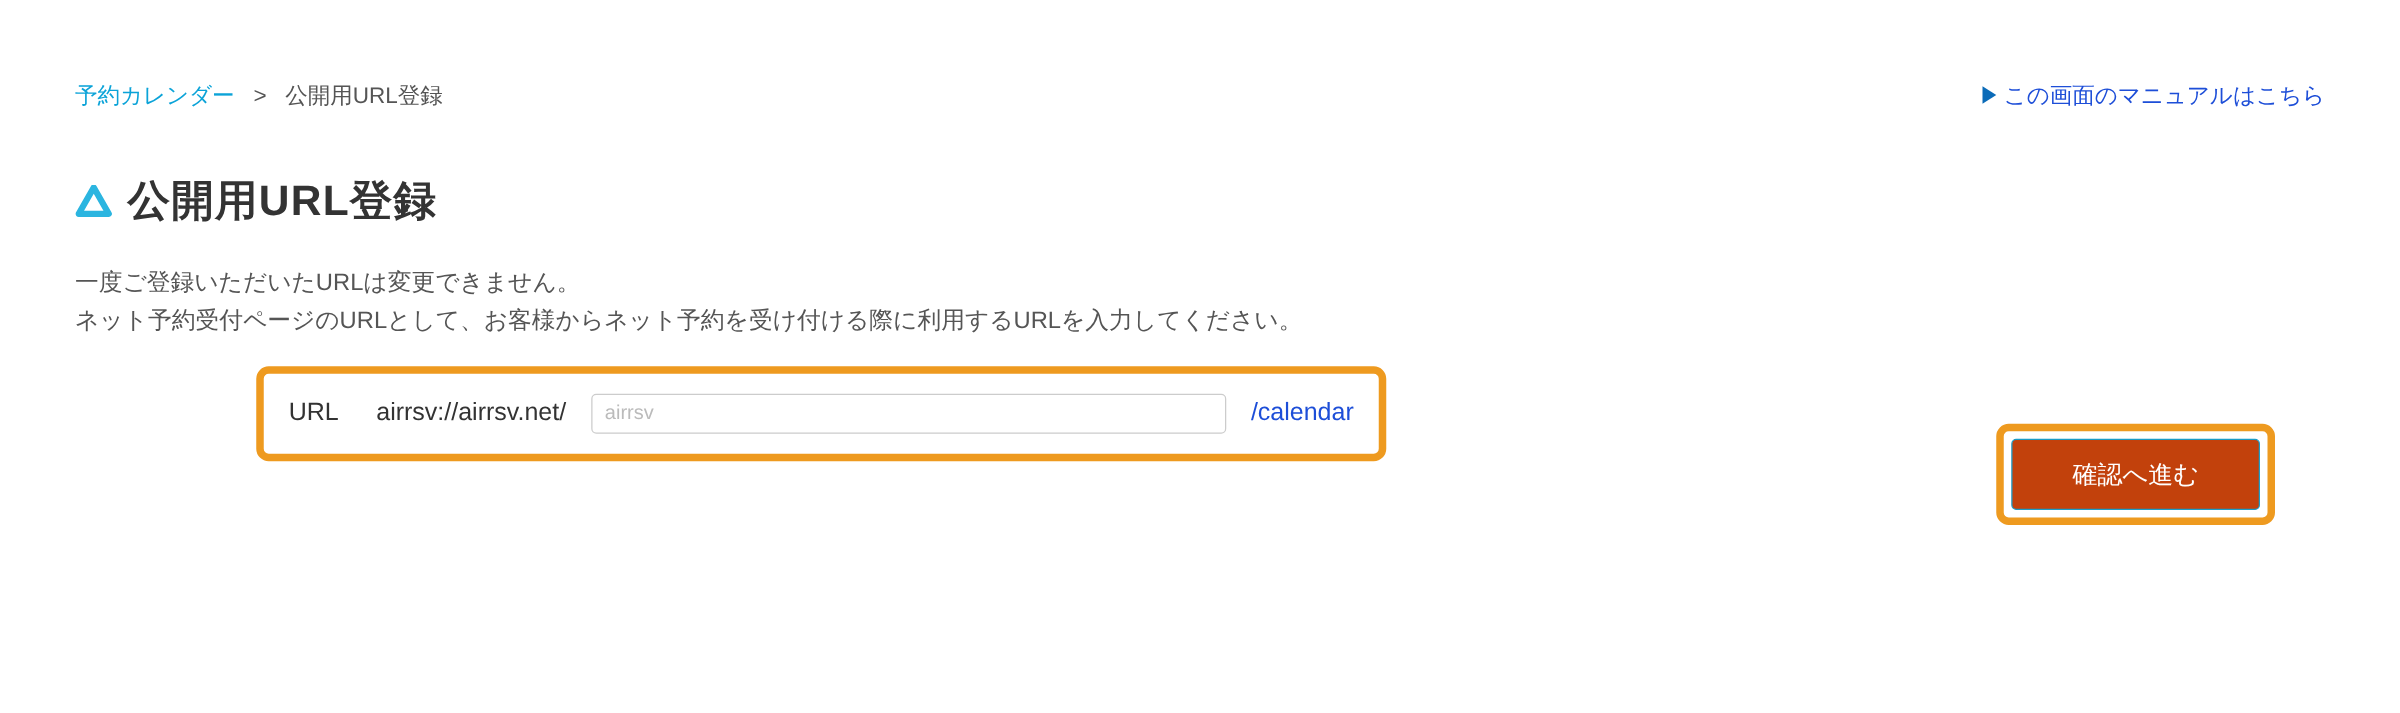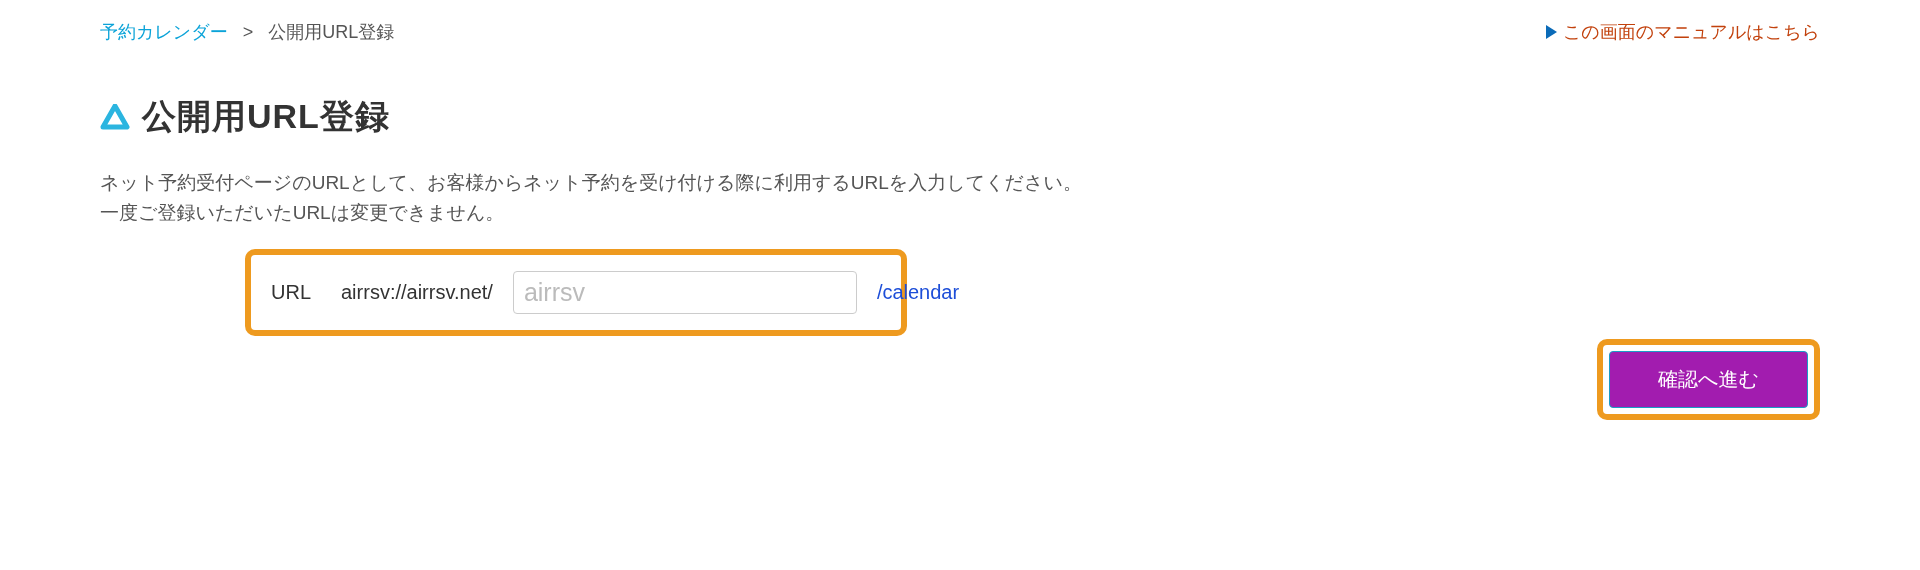--- a/index.html
+++ b/index.html
@@ -8,21 +8,22 @@
       box-sizing: border-box;
     }
     body {
       font-family: -apple-system, BlinkMacSystemFont, "Hiragino Sans", "Hiragino Kaku Gothic ProN", Meiryo, sans-serif;
       background: #fff;
       width: 1920px;
       height: 570px;
       position: relative;
     }
     .container {
-      padding: 20px 100px;
+      padding: 20px 60px;
+      margin-top: 44px;
     }
     .top-row {
       display: flex;
       justify-content: space-between;
       align-items: center;
       margin-bottom: 50px;
     }
     .breadcrumb {
       font-size: 18px;
       color: #666;
@@ -33,21 +34,21 @@
       cursor: pointer;
     }
     .breadcrumb-sep {
       margin: 0 10px;
       color: #555;
     }
     .breadcrumb-current {
       color: #555;
     }
     .manual-link {
-      color: #c2410c;
+      color: #1d4ed8;
       font-size: 18px;
       cursor: pointer;
       display: flex;
       align-items: center;
       gap: 6px;
     }
     .manual-link .play-icon {
       width: 0;
       height: 0;
       border-top: 7px solid transparent;
@@ -74,37 +75,37 @@
       font-size: 19px;
       color: #555;
       line-height: 1.6;
       margin-bottom: 20px;
     }
     .url-highlight-box {
       border: 6px solid #ee9a1f;
       border-radius: 10px;
       padding: 16px 20px;
       margin-left: 145px;
-      width: 662px;
+      width: 904px;
       display: flex;
       align-items: center;
       gap: 20px;
     }
     .url-label {
       font-size: 20px;
       color: #333;
       min-width: 50px;
     }
     .url-prefix {
       font-size: 20px;
       color: #333;
     }
     .url-input {
       flex: 1;
-      font-size: 25px;
+      font-size: 16px;
       padding: 6px 10px;
       border: 1px solid #ccc;
       border-radius: 4px;
       color: #1d4ed8;
     }
     .url-input::placeholder {
       color: #bbb;
     }
     .url-suffix {
       font-size: 20px;
@@ -115,21 +116,21 @@
       right: 100px;
       bottom: 150px;
     }
     .button-highlight {
       border: 6px solid #ee9a1f;
       border-radius: 10px;
       padding: 6px;
       display: inline-block;
     }
     .confirm-button {
-      background: #a21caf;
+      background: #c2410c;
       color: #fff;
       border: 1px solid #1a9cc7;
       border-radius: 4px;
       padding: 14px 48px;
       font-size: 20px;
       cursor: pointer;
       min-width: 180px;
     }
   </style>
 </head>
@@ -149,22 +150,22 @@
   </div>
 
   <div class="title-row">
     <svg class="triangle-icon" viewBox="0 0 30 26">
       <path d="M15 2 L27 23 L3 23 Z" fill="none" stroke="#2bb5e0" stroke-width="5" stroke-linejoin="round"></path>
     </svg>
     <h1 class="page-title">公開用URL登録</h1>
   </div>
 
   <div class="description">
+    <div>一度ご登録いただいたURLは変更できません。</div>
     <div>ネット予約受付ページのURLとして、お客様からネット予約を受け付ける際に利用するURLを入力してください。</div>
-    <div>一度ご登録いただいたURLは変更できません。</div>
   </div>
 
   <div class="url-highlight-box">
     <span class="url-label">URL</span>
     <span class="url-prefix">airrsv://airrsv.net/</span>
     <input type="text" class="url-input" placeholder="airrsv" style="">
     <span class="url-suffix">/calendar</span>
   </div>
 </div>
 

